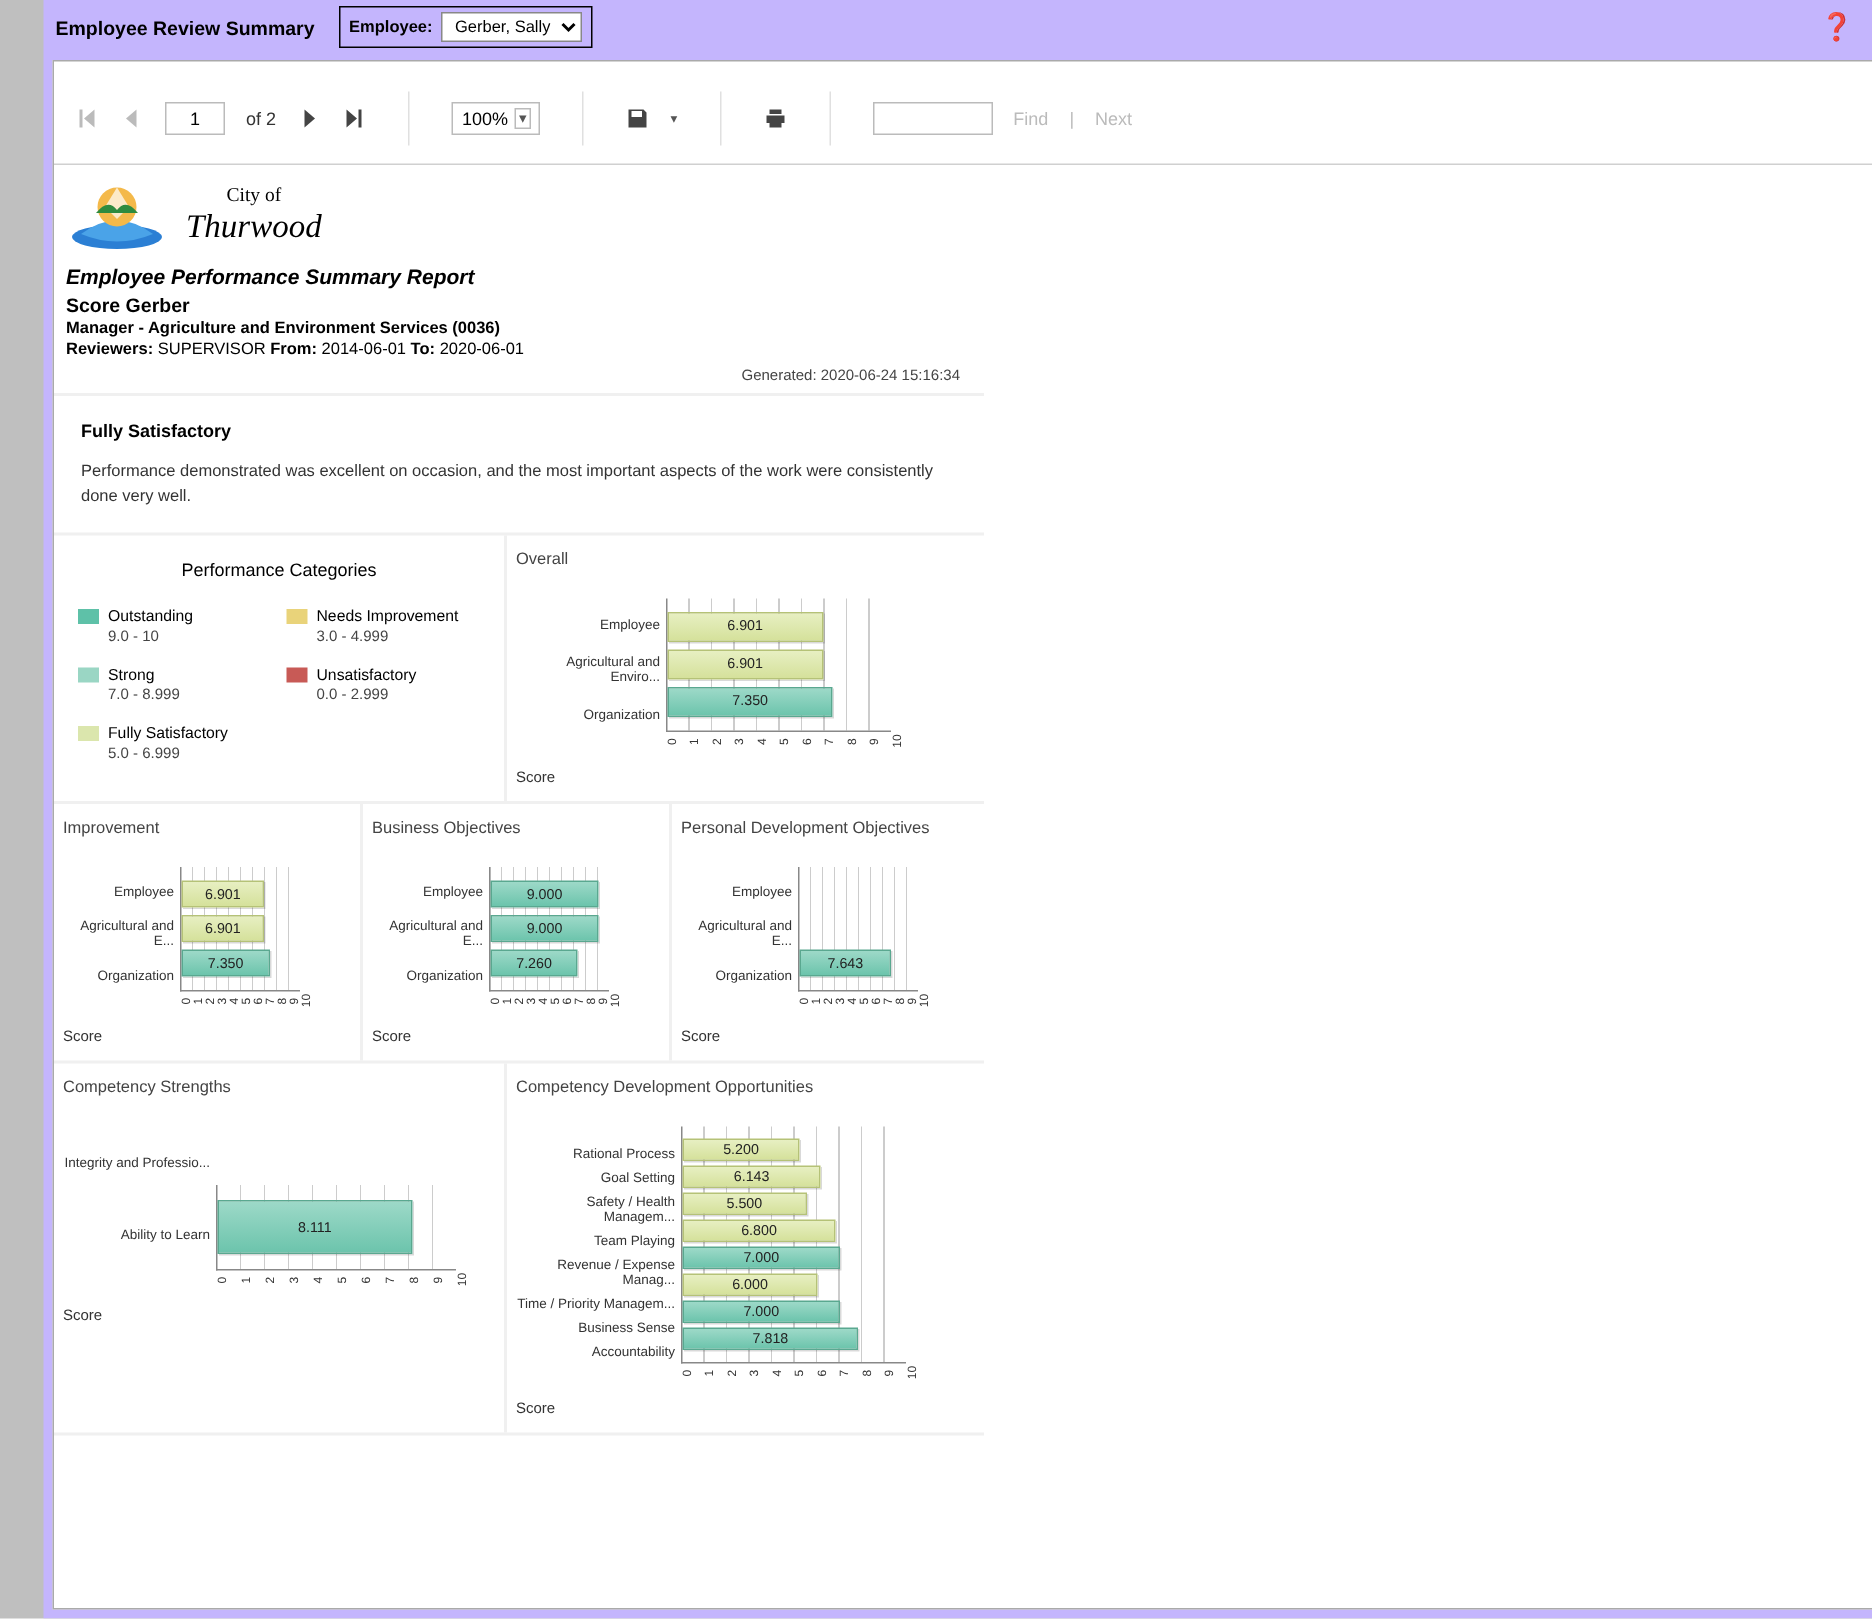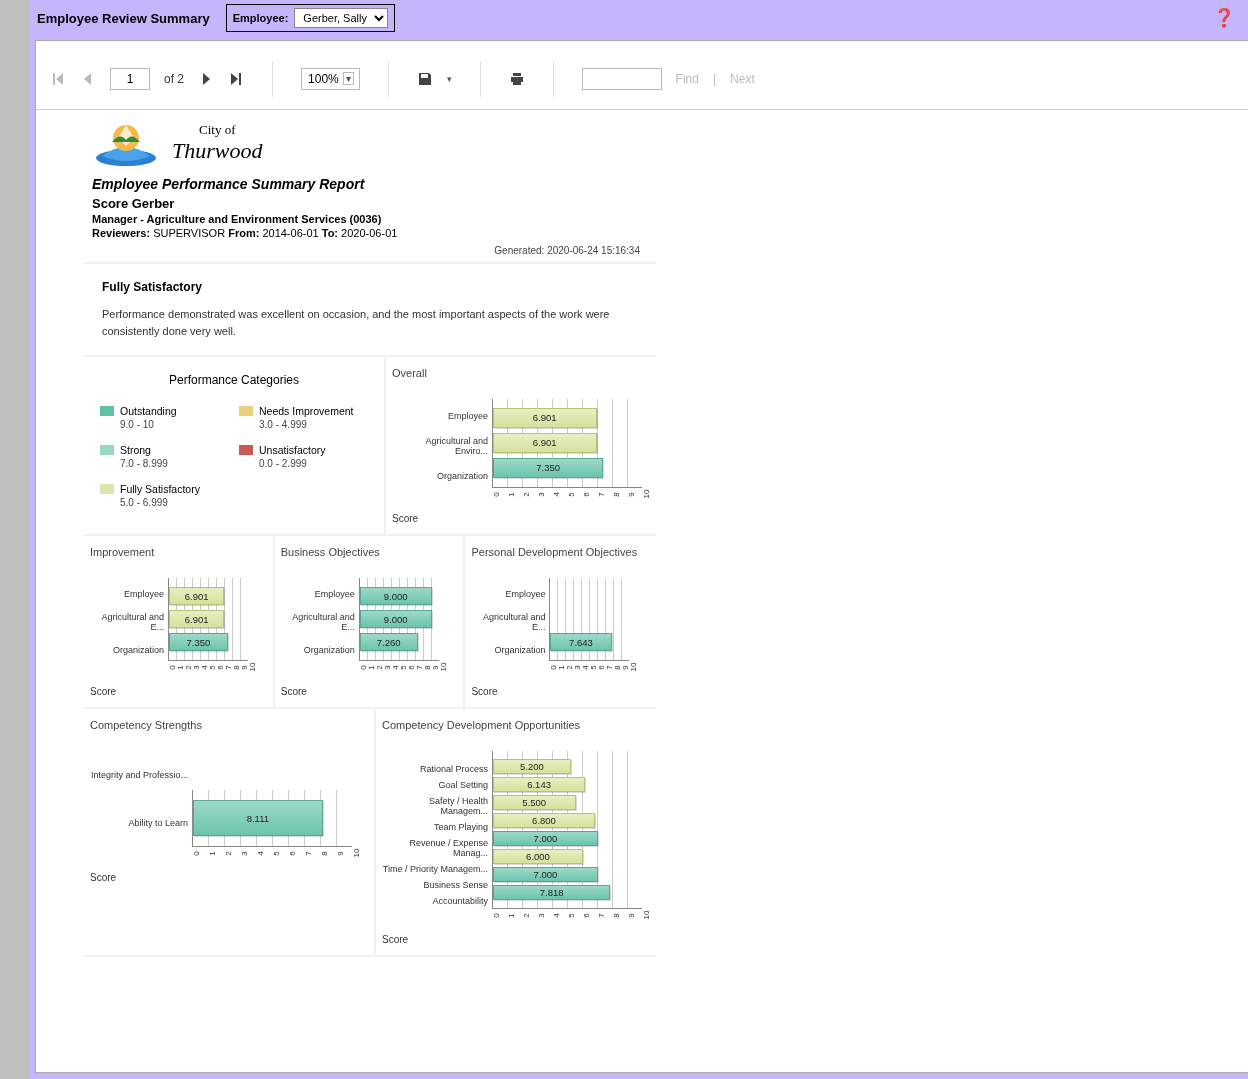--- a/index.html
+++ b/index.html
@@ -18,21 +18,21 @@
 .tb-divider { width: 1px; height: 36px; background: #e0e0e0; margin: 0 8px; }
 .tb-icon { width: 16px; height: 16px; display: inline-block; cursor: pointer; fill: #444; }
 .tb-icon.disabled { fill: #bbb; cursor: default; }
 .page-input { width: 40px; text-align: center; border: 1px solid #bbb; padding: 3px; font-size: 12px; }
 .zoom-select { border: 1px solid #bbb; padding: 3px 20px 3px 6px; font-size: 12px; background: #fff; appearance: none; position: relative; }
 .zoom-wrap { position: relative; }
 .zoom-wrap::after { content: "▾"; position: absolute; right: 6px; top: 4px; font-size: 10px; color: #555; border: 1px solid #bbb; padding: 0 2px;}
 .find-input { border: 1px solid #bbb; padding: 3px; width: 80px; font-size: 12px; }
 .find-text, .next-text { color: #bbb; font-size: 12px; }
 .report-body { flex: 1; overflow: auto; padding: 0; background: #fff; }
-.report-page { width: 620px; margin: 0; padding-left: 48px; }
+.report-page { width: 620px; margin: 0; }
 .logo-row { display: flex; align-items: center; gap: 12px; padding: 8px 8px 4px 8px; }
 .logo-svg { width: 68px; height: 50px; }
 .city-name { font-family: Georgia, serif; }
 .city-name .small { font-size: 13px; text-align: center; }
 .city-name .big { font-size: 22px; font-style: italic; }
 .report-header { padding: 4px 8px 6px 8px; font-size: 12px; }
 .report-header h2 { font-size: 14px; margin-bottom: 4px; font-style: italic; }
 .report-header h3 { font-size: 13px; margin-bottom: 2px; }
 .report-header .line { font-size: 11px; margin-bottom: 2px; }
 .report-header .line b { font-weight: bold; }

